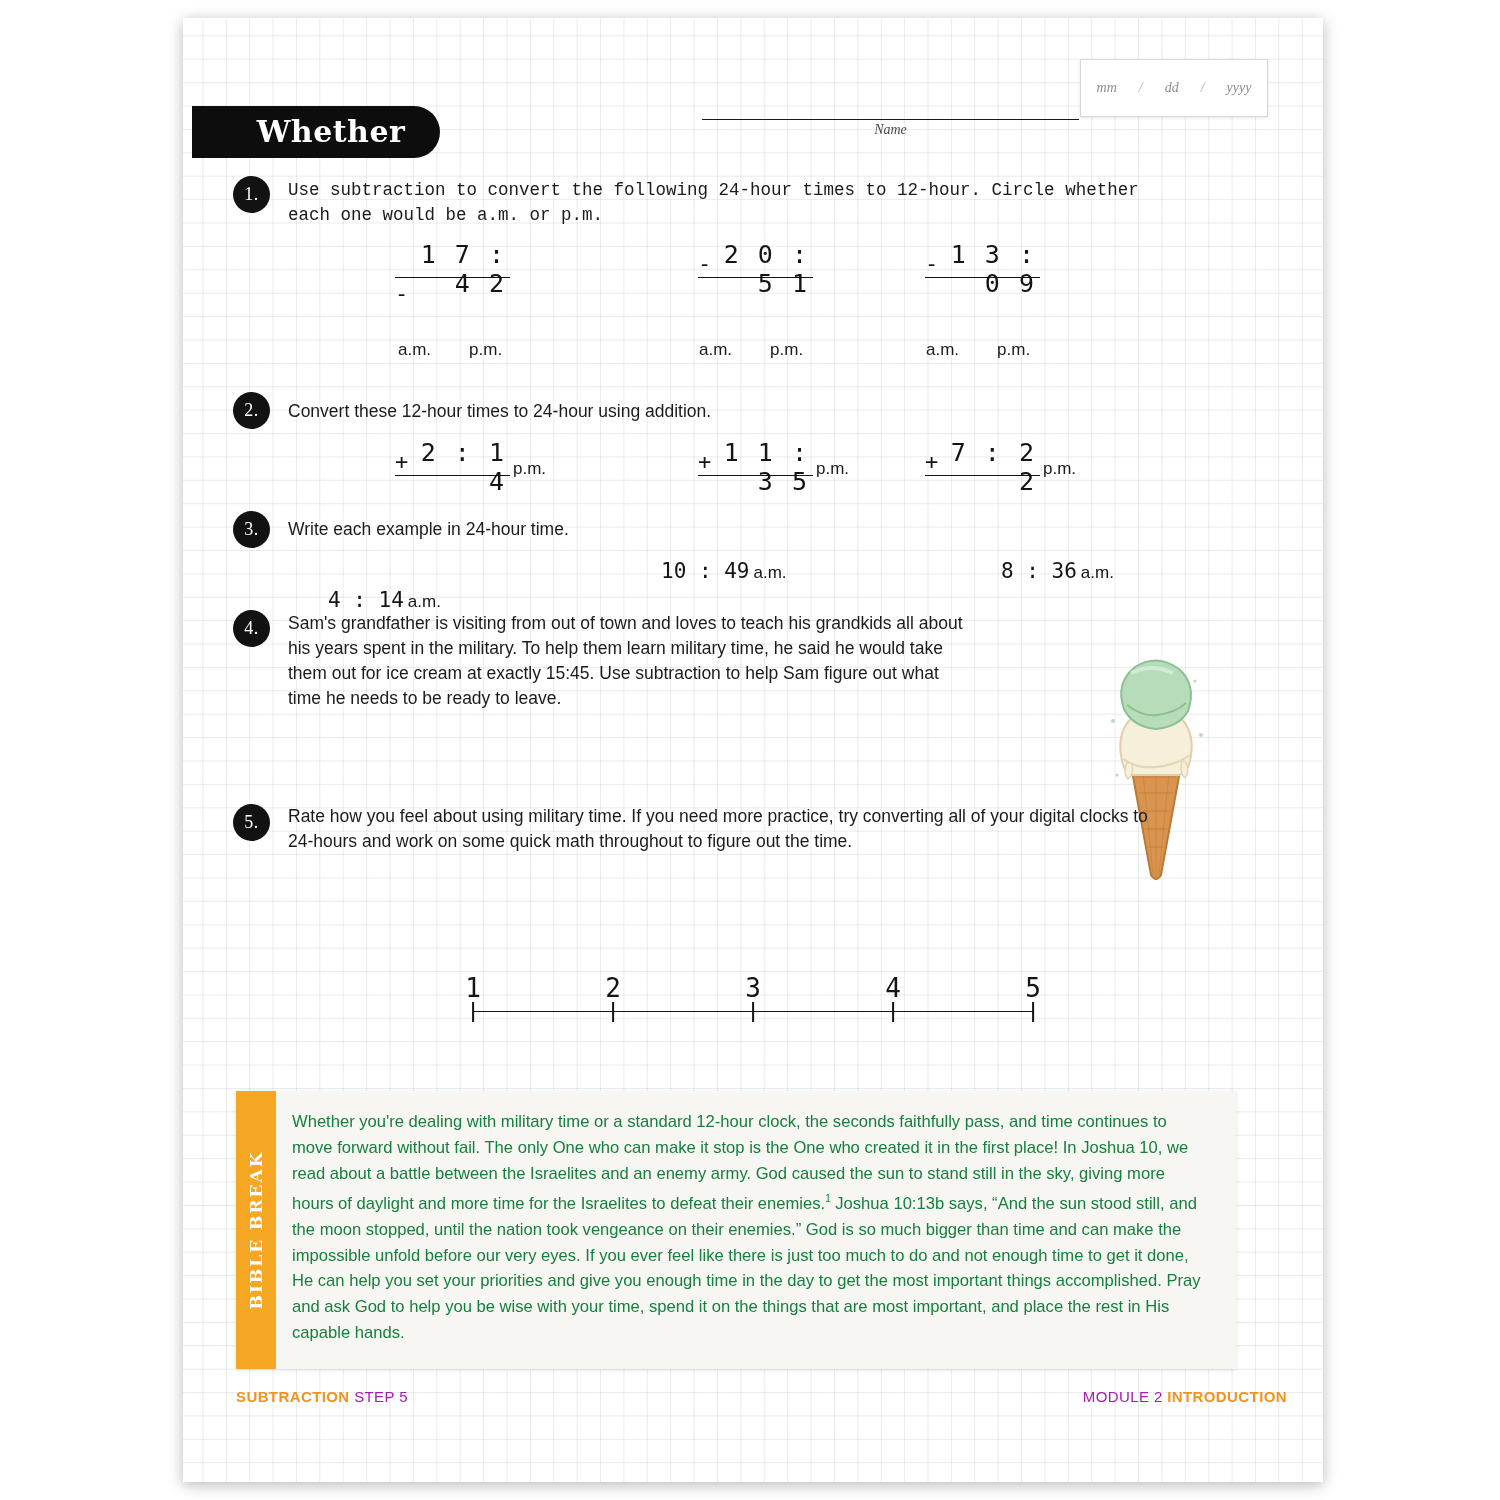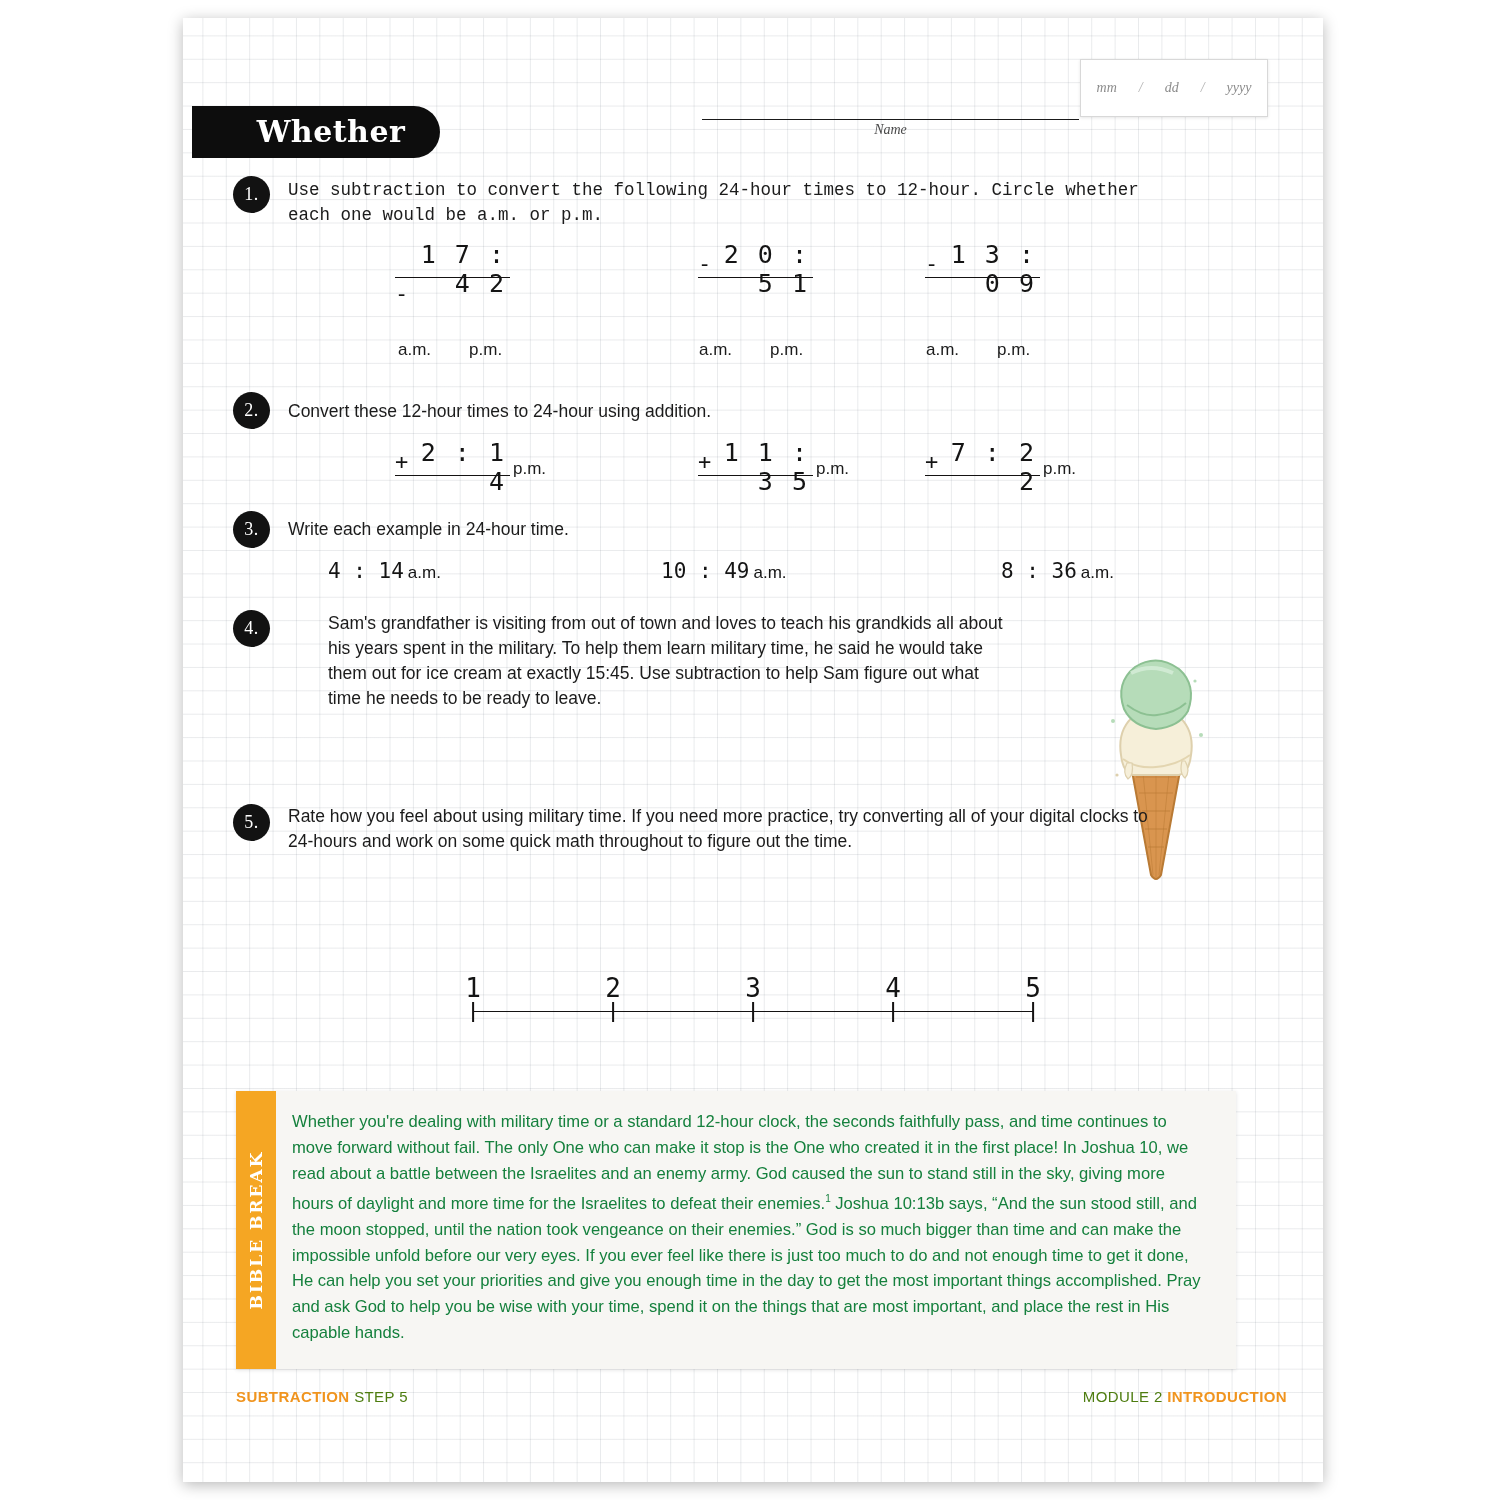--- a/index.html
+++ b/index.html
@@ -280,21 +280,21 @@
     top: 1370px;
     height: 22px;
     font-family: "Liberation Sans", sans-serif;
     font-size: 15px;
     color: #1b1b1b;
   }
   .footer .left { position: absolute; left: 0; top: 0; }
   .footer .center { position: absolute; left: 0; right: 0; text-align: center; }
   .footer .right { position: absolute; right: 0; top: 0; }
   .orange { color: #f0941e; font-weight: bold; letter-spacing: 0.4px; }
-  .dark { color: #4d7c0f; letter-spacing: 0.4px; }
+  .dark { color: #a21caf; letter-spacing: 0.4px; }
 
   
   .icecream {
     position: absolute;
     left: 908px;
     top: 625px;
     width: 130px;
     height: 240px;
   }
 </style>
@@ -387,32 +387,32 @@
     <div class="row">
         <div class="valwrap hw">7 : 2 2</div>
       </div>
     <div class="bar"></div>
   </div>
   <div class="suffix" style="left:860px; top:441px;">p.m.</div>
 
   <div class="qnum" style="left:50px; top:493px;">3.</div>
   <div class="qtext" style="left:105px; top:499px; width:860px;">Write each example in 24-hour time.</div>
 
-  <div class="q3item" style="left:145px; top:541px;">
+  <div class="q3item" style="left:145px; top:570px;">
     <span>4 : 14</span><span class="ap">a.m.</span>
   </div>
   <div class="q3item" style="left:478px; top:541px;">
     <span>10 : 49</span><span class="ap">a.m.</span>
   </div>
   <div class="q3item" style="left:818px; top:541px;">
     <span>8 : 36</span><span class="ap">a.m.</span>
   </div>
 
   <div class="qnum" style="left:50px; top:592px;">4.</div>
-  <div class="qtext" style="left:105px; top:593px; width:680px;margin-left:40px;">Sam's grandfather is visiting from out of town and loves to teach his grandkids all about his years spent in the military. To help them learn military time, he said he would take them out for ice cream at exactly 15:45. Use subtraction to help Sam figure out what time he needs to be ready to leave.</div>
+  <div class="qtext" style="left:105px; top:593px; width:680px;">Sam's grandfather is visiting from out of town and loves to teach his grandkids all about his years spent in the military. To help them learn military time, he said he would take them out for ice cream at exactly 15:45. Use subtraction to help Sam figure out what time he needs to be ready to leave.</div>
 
   <div class="icecream">
     <svg width="130" height="240" viewBox="0 0 130 240" xmlns="http://www.w3.org/2000/svg">
 
       <path d="M41 128 L89 128 L70 232 Q65 240 60 232 Z" fill="#d9954f" stroke="#b97a34" stroke-width="2"></path>
       <path d="M45 134 L85 134" stroke="#b97a34" stroke-width="1.2" opacity="0.7"></path>
       <path d="M48 150 L82 150" stroke="#b97a34" stroke-width="1.2" opacity="0.6"></path>
       <path d="M51 168 L79 168" stroke="#b97a34" stroke-width="1.2" opacity="0.6"></path>
       <path d="M54 186 L76 186" stroke="#b97a34" stroke-width="1.2" opacity="0.6"></path>
       <path d="M57 204 L73 204" stroke="#b97a34" stroke-width="1.2" opacity="0.6"></path>

